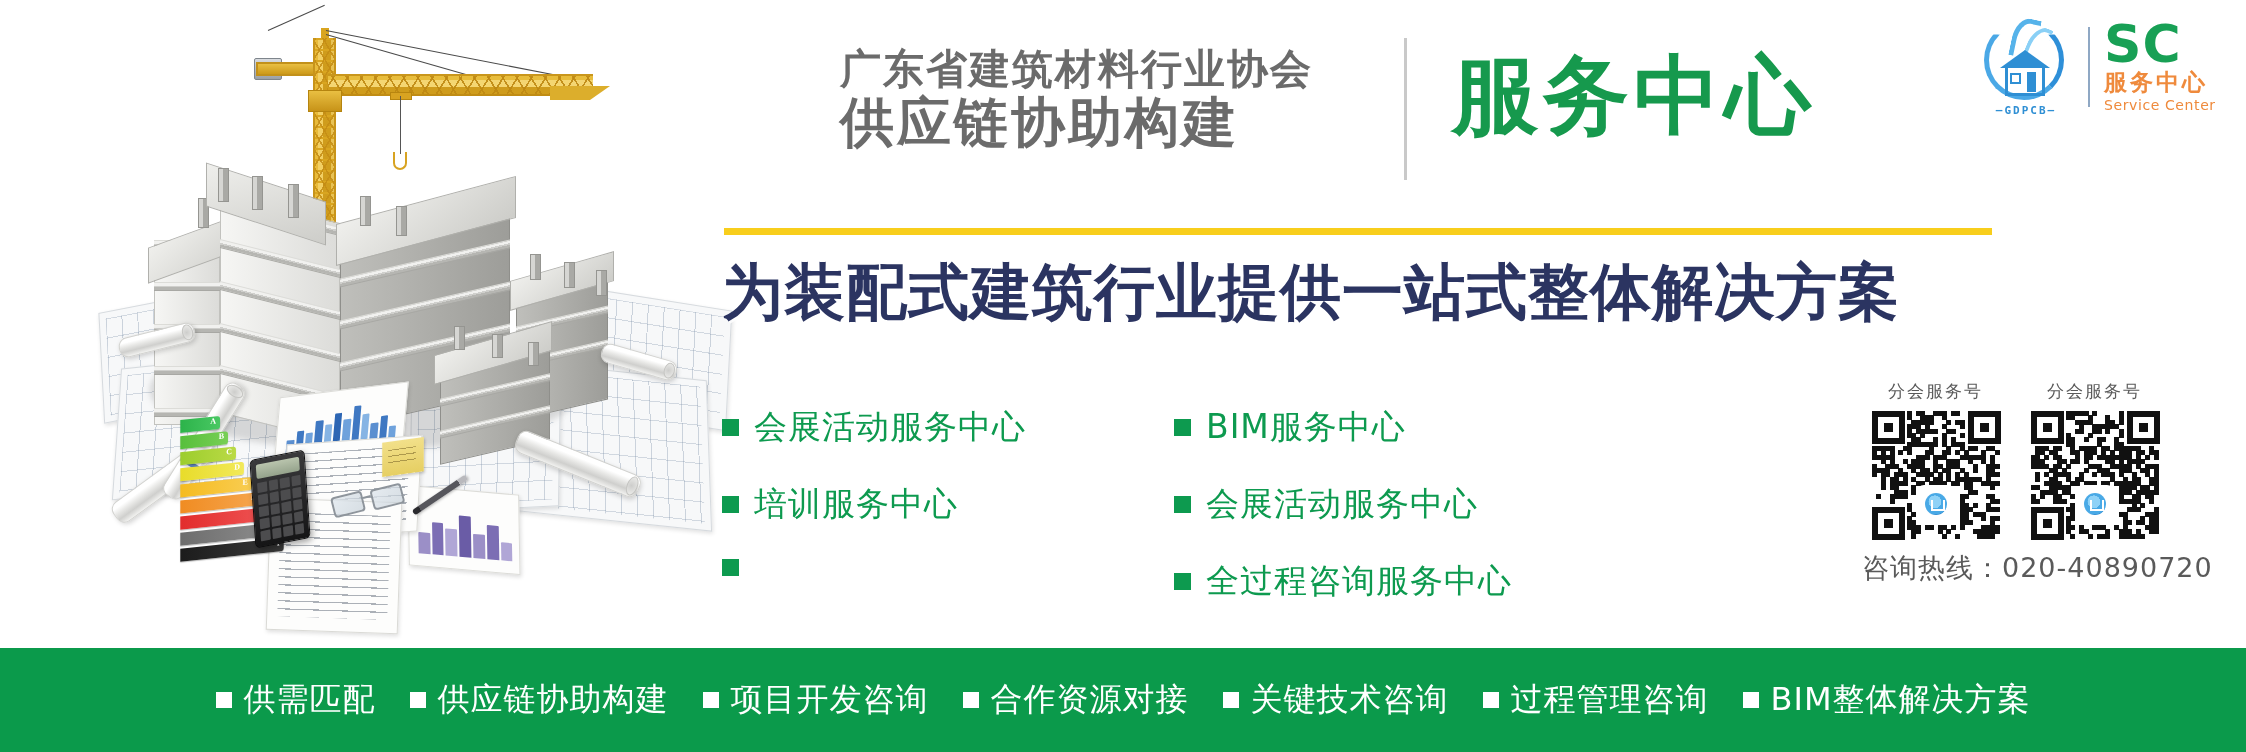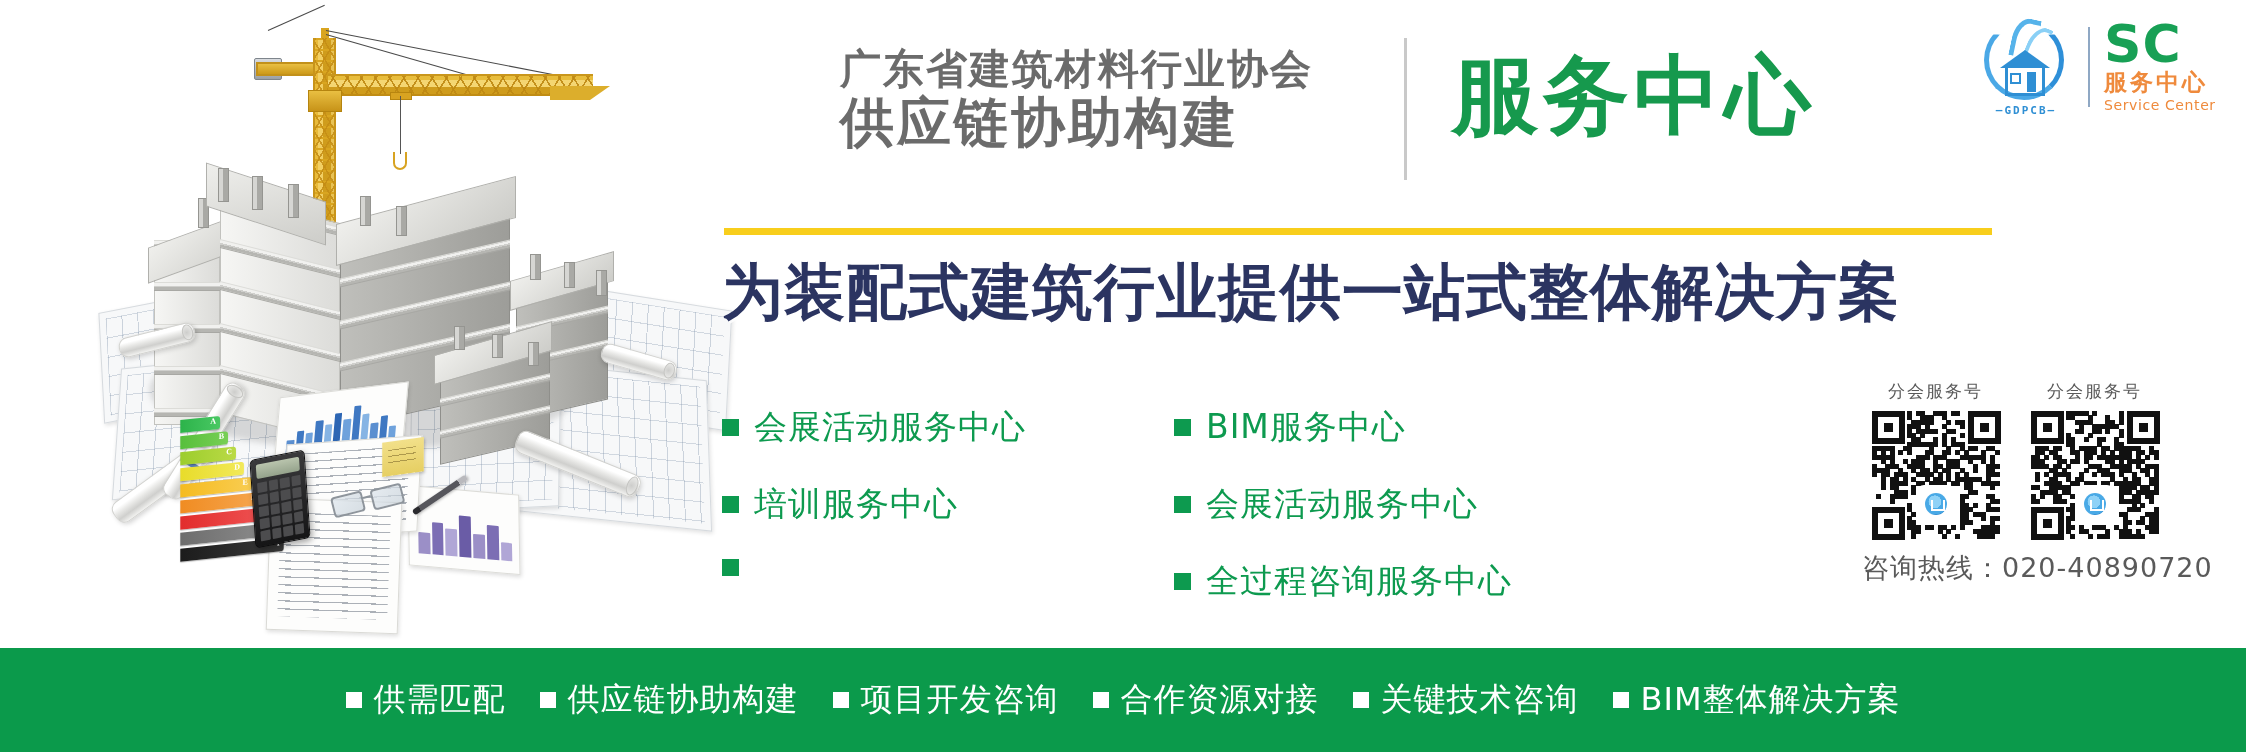--- a/index.html
+++ b/index.html
@@ -1288,17 +1288,21 @@
     <div class="bb-item">
       <span class="bb-bullet"></span>
       <span class="bb-label">合作资源对接</span>
     </div>
     <div class="bb-item">
       <span class="bb-bullet"></span>
       <span class="bb-label">关键技术咨询</span>
     </div>
     <div class="bb-item">
       <span class="bb-bullet"></span>
+      <span class="bb-label">过程管理咨询</span>
+    </div>
+    <div class="bb-item">
+      <span class="bb-bullet"></span>
       <span class="bb-label">BIM整体解决方案</span>
     </div>
   </div>
 
 </div>
 
 </body></html>

